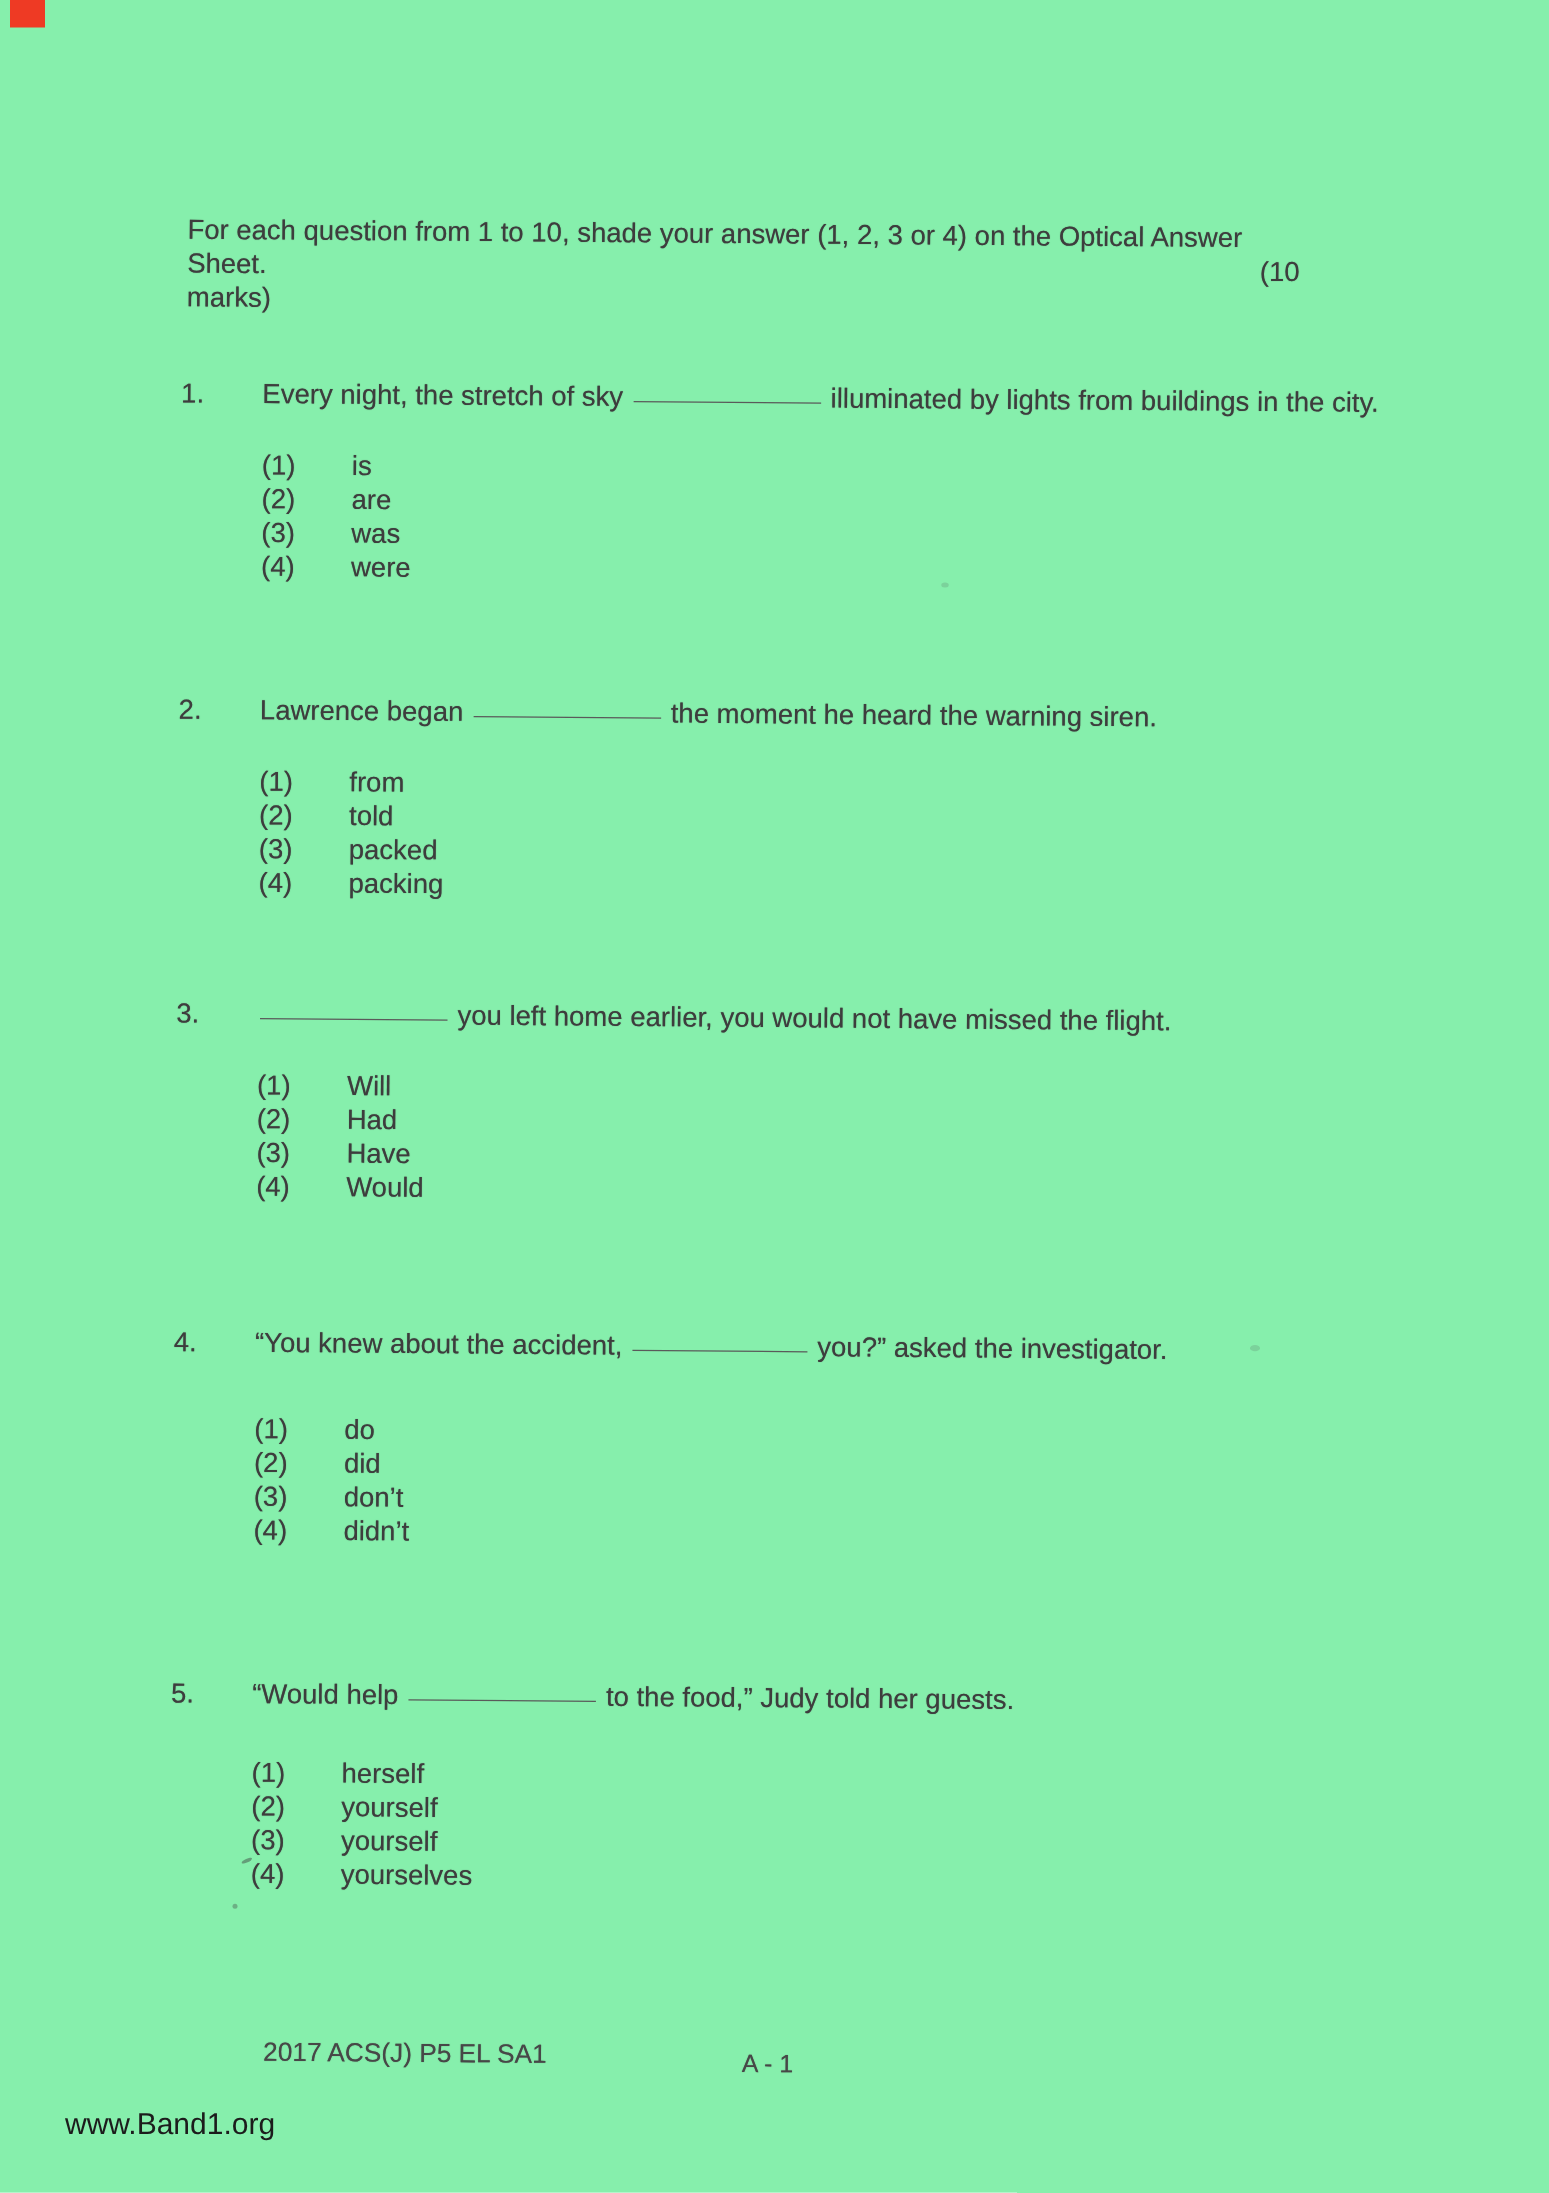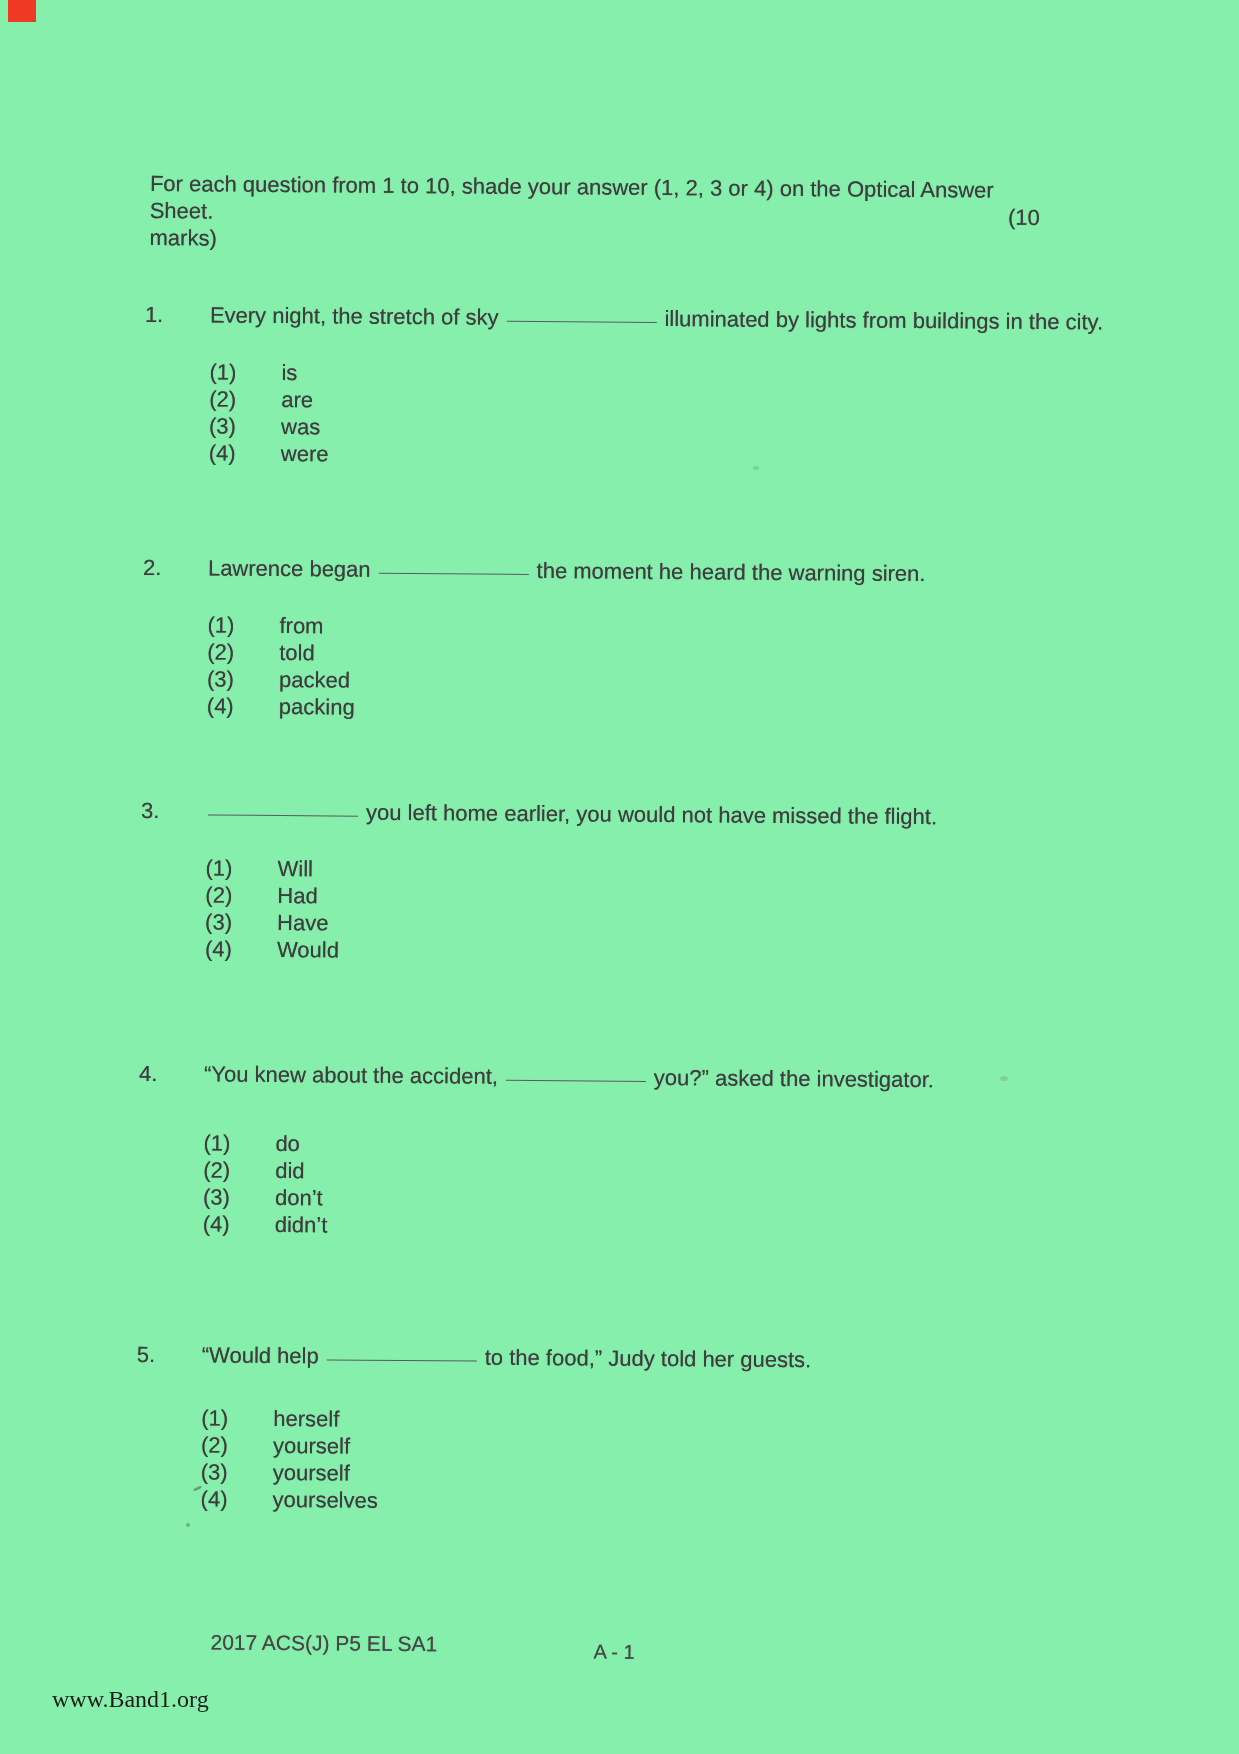--- a/index.html
+++ b/index.html
@@ -55,21 +55,21 @@
   .footer-code {
     position: absolute; left: 222px; top: 1630px;
     font-size: 21px; color: #474747;
   }
   .footer-page {
     position: absolute; left: 577px; top: 1637px;
     font-size: 20px; color: #474747; margin-left: 28px;
   }
   .watermark {
     position: absolute; left: 52px; top: 1686px;
-    font-family: Liberation Serif, serif;
+    font-family: Liberation Sans, sans-serif;
     font-size: 24px; color: #1c1c1c;
   }
   .red-mark {
     position: absolute; left: 8px; top: 0; width: 28px; height: 22px;
     background: #ee3a24;
   }
   .speck {
     position: absolute; background: rgba(80,80,80,0.18); border-radius: 50%;
   }
   .speck.s1 { left: 1000px; top: 1076px; width: 8px; height: 5px; }

